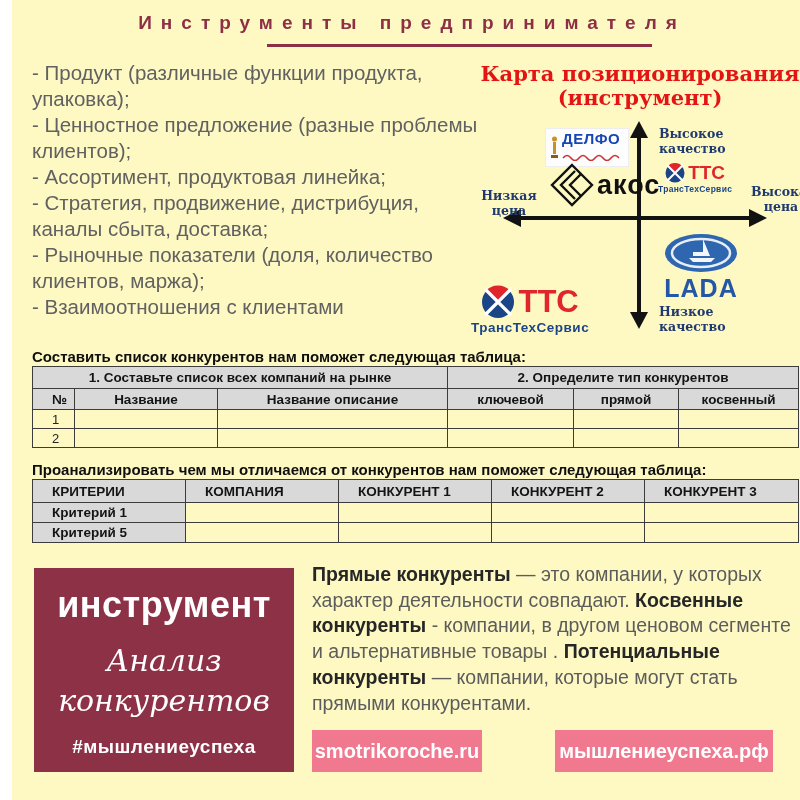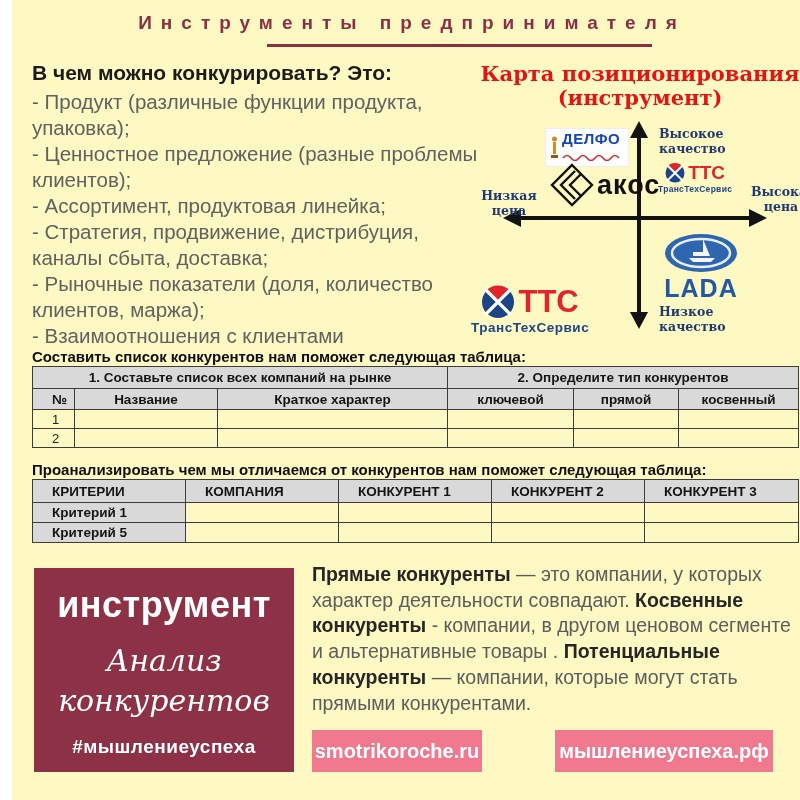--- a/index.html
+++ b/index.html
@@ -68,21 +68,20 @@
 </style>
 </head>
 <body>
 
 <div class="page">
 
   <div class="abs hdr">Инструменты предпринимателя</div>
   <div class="abs hdr-line"></div>
 
   <div class="abs compete">
-    <div class="compete-h">В чем можно конкурировать? Это:</div>
     <div>- Продукт (различные функции продукта, упаковка);</div>
     <div>- Ценностное предложение (разные проблемы клиентов);</div>
     <div>- Ассортимент, продуктовая линейка;</div>
     <div>- Стратегия, продвижение, дистрибуция, каналы сбыта, доставка;</div>
     <div>- Рыночные показатели (доля, количество клиентов, маржа);</div>
     <div>- Взаимоотношения с клиентами</div>
   </div>
 
   <div class="abs map-title">
     <div>Карта позиционирования</div>
@@ -180,21 +179,21 @@
         <col style="width:120px">
     </colgroup>
     <tbody>
         <tr class="t1-group">
       <th colspan="3" class="cc">1. Составьте список всех компаний на рынке</th>
       <th colspan="3" class="cc">2. Определите тип конкурентов</th>
     </tr>
     <tr class="t1-cols">
       <th class="cc">№</th>
       <th class="cc">Название</th>
-      <th class="cc">Краткое характер</th>
+      <th class="cc">Название описание</th>
       <th class="cc">ключевой</th>
       <th class="cc">прямой</th>
       <th class="cc">косвенный</th>
     </tr>
     <tr class="t1-data">
       <td>1</td>
       <td></td>
       <td></td>
       <td></td>
       <td></td>

